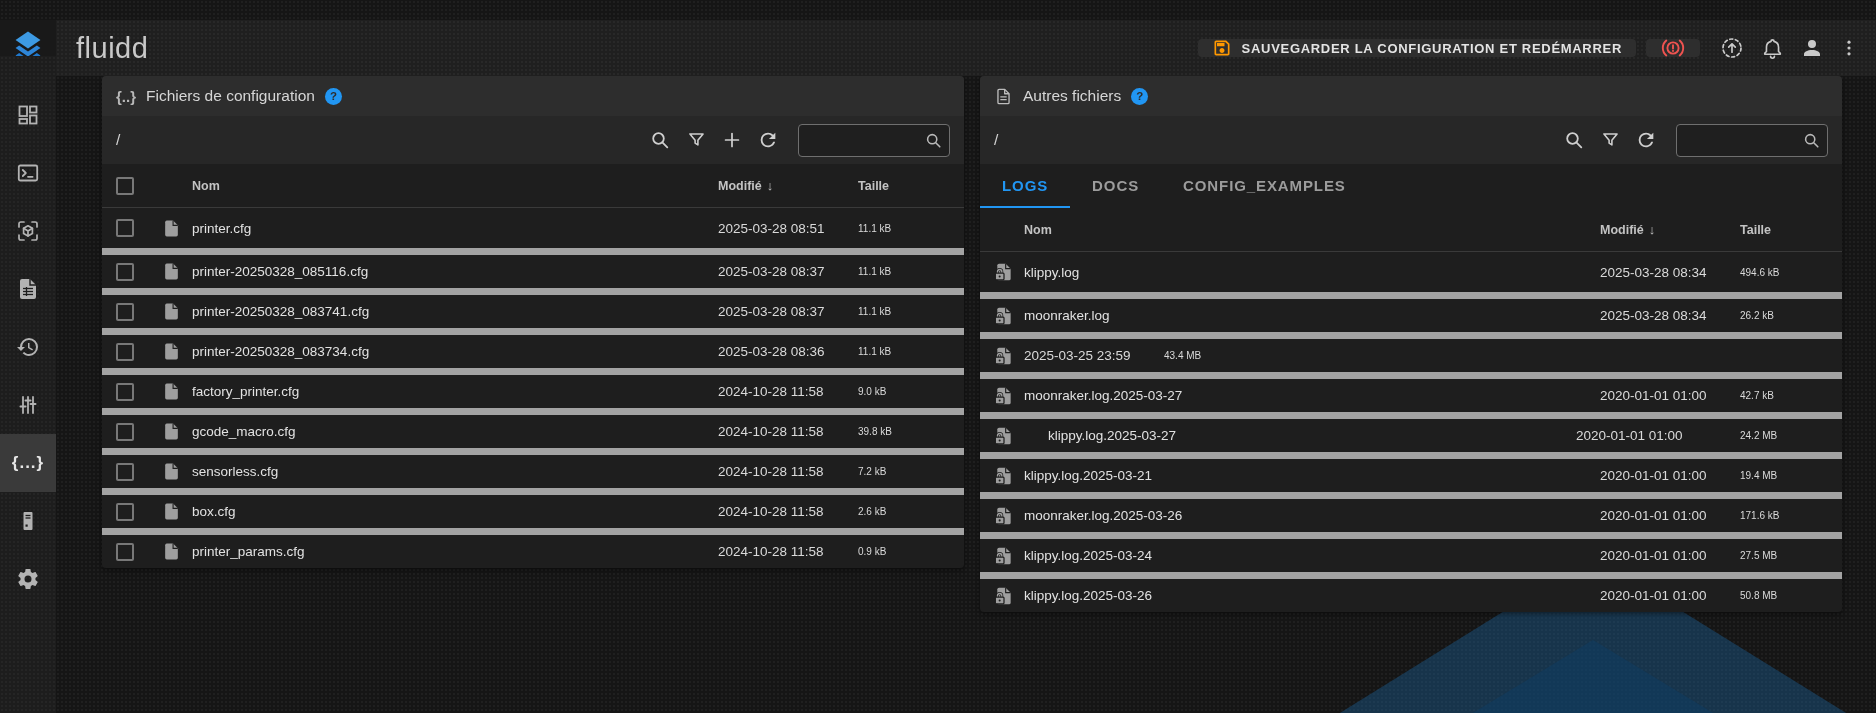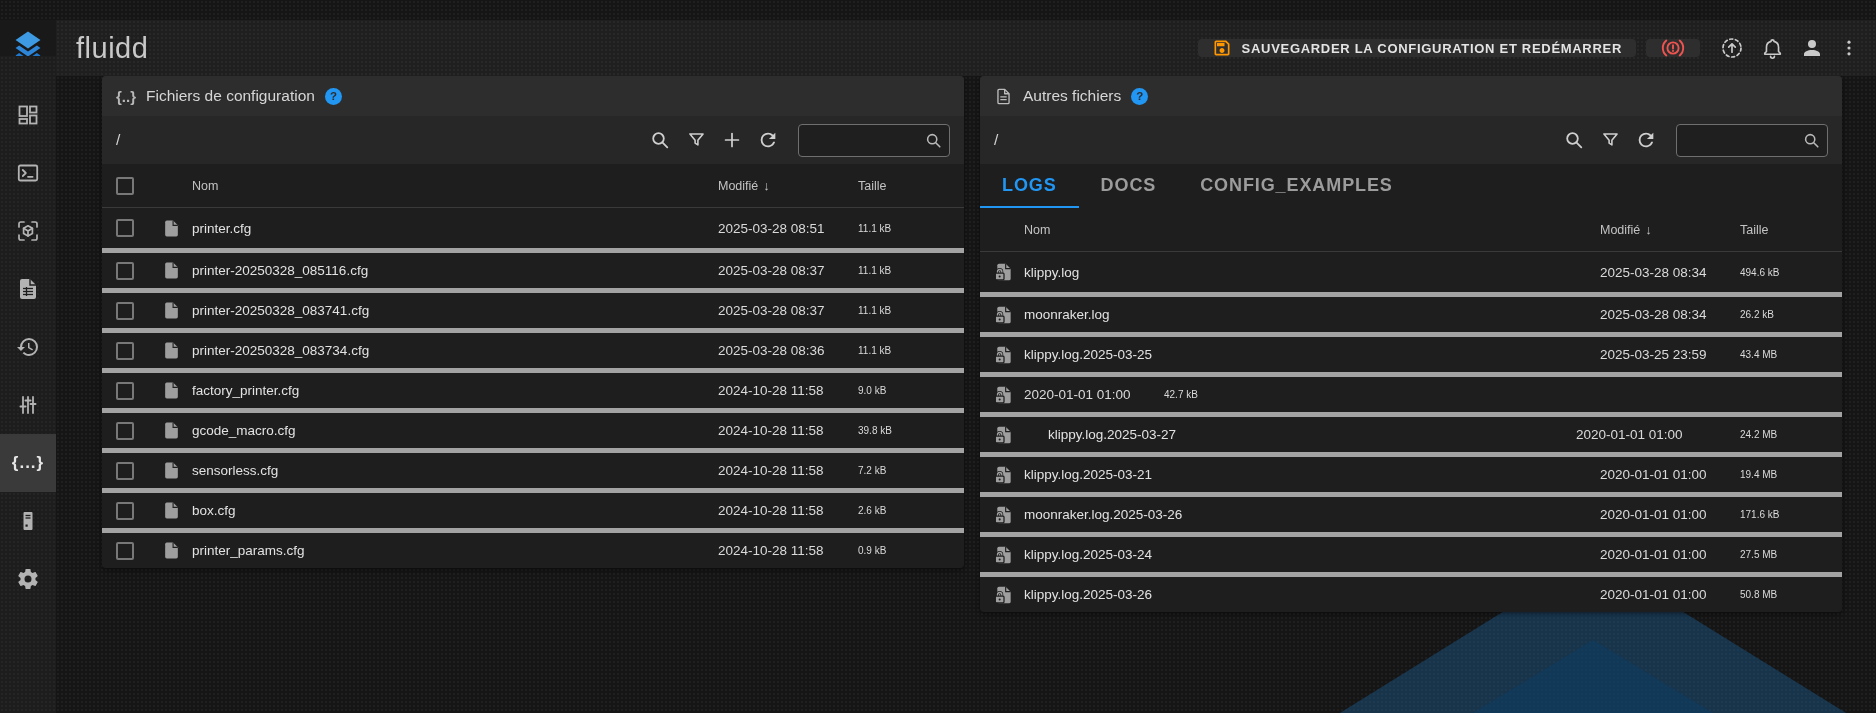--- a/index.html
+++ b/index.html
@@ -57,36 +57,36 @@
   .tb-spacer { flex:1; }
   .tb-icon { width:36px; height:36px; display:flex; align-items:center; justify-content:center; color:#cfcfcf; background:none; border:none; cursor:pointer; }
   .search-box { position:relative; margin-left:12px; }
   .search-box input {
     width:152px; height:33px; background:rgba(0,0,0,.18); border:1px solid #6f6f6f; border-radius:4px;
     color:#eee; font-size:13px; padding:0 30px 0 10px; outline:none; font-family:inherit;
   }
   .search-box .mag { position:absolute; right:7px; top:7px; color:#b9b9b9; }
 
   .tabs { display:flex; background:#1e1e1e; }
-  .tab { height:44px; display:flex; align-items:center; padding:0 22px; font-size:18px; font-weight:700; letter-spacing:.9px; color:#9c9c9c; border-bottom:2px solid transparent; cursor:pointer; }
+  .tab { height:44px; display:flex; align-items:center; padding:0 22px; font-size:15px; font-weight:700; letter-spacing:.9px; color:#9c9c9c; border-bottom:2px solid transparent; cursor:pointer; }
   .tab.active { color:#2196f3; border-bottom-color:#2196f3; }
 
   .ftable { width:100%; }
   .frow, .fhead { display:flex; align-items:center; height:40px; padding-right:14px; }
   .fhead { height:44px; border-bottom:1px solid #3a3a3a; }
-  .frow { border-top:5px solid #a3a3a3; cursor:pointer; }
+  .frow { border-top:7px solid #a3a3a3; cursor:pointer; }
   .frow:first-child { border-top:none;align-items:center; }
   .cell { display:flex; align-items:center; overflow:hidden; white-space:nowrap; }
   .c-check { width:46px; flex:0 0 auto; padding-left:14px; }
   .c-icon { width:44px; flex:0 0 auto; padding-left:14px; }
   .c-icon-r { width:44px; flex:0 0 auto; padding-left:14px; }
   .c-name { flex:1 1 auto; font-size:13.5px; color:#e2e2e2; font-weight:500; }
   .c-mod { width:140px; flex:0 0 auto; font-size:13.5px; color:#dadada; font-weight:500; }
   .c-size { width:92px; flex:0 0 auto; font-size:10px; color:#dadada; font-weight:500; }
-  .fhead .c-name, .fhead .c-mod, .fhead .c-size { font-size:12.5px; font-weight:400; color:#c3c3c3;text-align:right; }
+  .fhead .c-name, .fhead .c-mod, .fhead .c-size { font-size:12.5px; font-weight:700; color:#c3c3c3;text-align:right; }
   .sort-arrow { margin-left:5px; font-size:13px; color:#c3c3c3; }
   .checkbox { width:18px; height:18px; border:2px solid #787878; border-radius:2px; display:inline-block; }
 
   
   .watermark { position:absolute; inset:0; z-index:0; pointer-events:none; }
 </style>
 </head>
 <body>
 
 <svg class="watermark" width="1876" height="713" viewBox="0 0 1876 713">
@@ -513,36 +513,36 @@
     <span class="cell c-icon-r">
       <svg width="20" height="20" viewBox="0 0 24 24">
         <path d="M14 2 H6 A2 2 0 0 0 4 4 V20 A2 2 0 0 0 6 22 H18 A2 2 0 0 0 20 20 V8 Z" fill="#9e9e9e"></path>
         <path d="M14 2 V8 H20" fill="none" stroke="#1e1e1e" stroke-width="1.4"></path>
         <path d="M4.2 13.6 v-2 a2.6 2.6 0 0 1 5.2 0 v2" fill="none" stroke="#1e1e1e" stroke-width="3.4"></path>
         <path d="M4.2 13.6 v-2 a2.6 2.6 0 0 1 5.2 0 v2" fill="none" stroke="#9e9e9e" stroke-width="1.6"></path>
         <rect x="1.6" y="13.2" width="10.4" height="8.2" rx="1.2" fill="#9e9e9e" stroke="#1e1e1e" stroke-width="1.5"></rect>
         <circle cx="6.8" cy="17.3" r="1.25" fill="#1e1e1e"></circle>
       </svg>
     </span>
-    <span class="cell c-name">klippy.log.2025-03-25</span>
     <span class="cell c-mod">2025-03-25 23:59</span>
     <span class="cell c-size" style="width:88px;">43.4 MB</span>
   </div>
 
   <div class="frow" style="padding-left:0;">
     <span class="cell c-icon-r">
       <svg width="20" height="20" viewBox="0 0 24 24">
         <path d="M14 2 H6 A2 2 0 0 0 4 4 V20 A2 2 0 0 0 6 22 H18 A2 2 0 0 0 20 20 V8 Z" fill="#9e9e9e"></path>
         <path d="M14 2 V8 H20" fill="none" stroke="#1e1e1e" stroke-width="1.4"></path>
         <path d="M4.2 13.6 v-2 a2.6 2.6 0 0 1 5.2 0 v2" fill="none" stroke="#1e1e1e" stroke-width="3.4"></path>
         <path d="M4.2 13.6 v-2 a2.6 2.6 0 0 1 5.2 0 v2" fill="none" stroke="#9e9e9e" stroke-width="1.6"></path>
         <rect x="1.6" y="13.2" width="10.4" height="8.2" rx="1.2" fill="#9e9e9e" stroke="#1e1e1e" stroke-width="1.5"></rect>
         <circle cx="6.8" cy="17.3" r="1.25" fill="#1e1e1e"></circle>
       </svg>
     </span>
+    <span class="cell c-name">moonraker.log.2025-03-27</span>
     <span class="cell c-mod">2020-01-01 01:00</span>
     <span class="cell c-size" style="width:88px;">42.7 kB</span>
   </div>
 
   <div class="frow" style="padding-left:0;gap:24px;">
     <span class="cell c-icon-r">
       <svg width="20" height="20" viewBox="0 0 24 24">
         <path d="M14 2 H6 A2 2 0 0 0 4 4 V20 A2 2 0 0 0 6 22 H18 A2 2 0 0 0 20 20 V8 Z" fill="#9e9e9e"></path>
         <path d="M14 2 V8 H20" fill="none" stroke="#1e1e1e" stroke-width="1.4"></path>
         <path d="M4.2 13.6 v-2 a2.6 2.6 0 0 1 5.2 0 v2" fill="none" stroke="#1e1e1e" stroke-width="3.4"></path>

